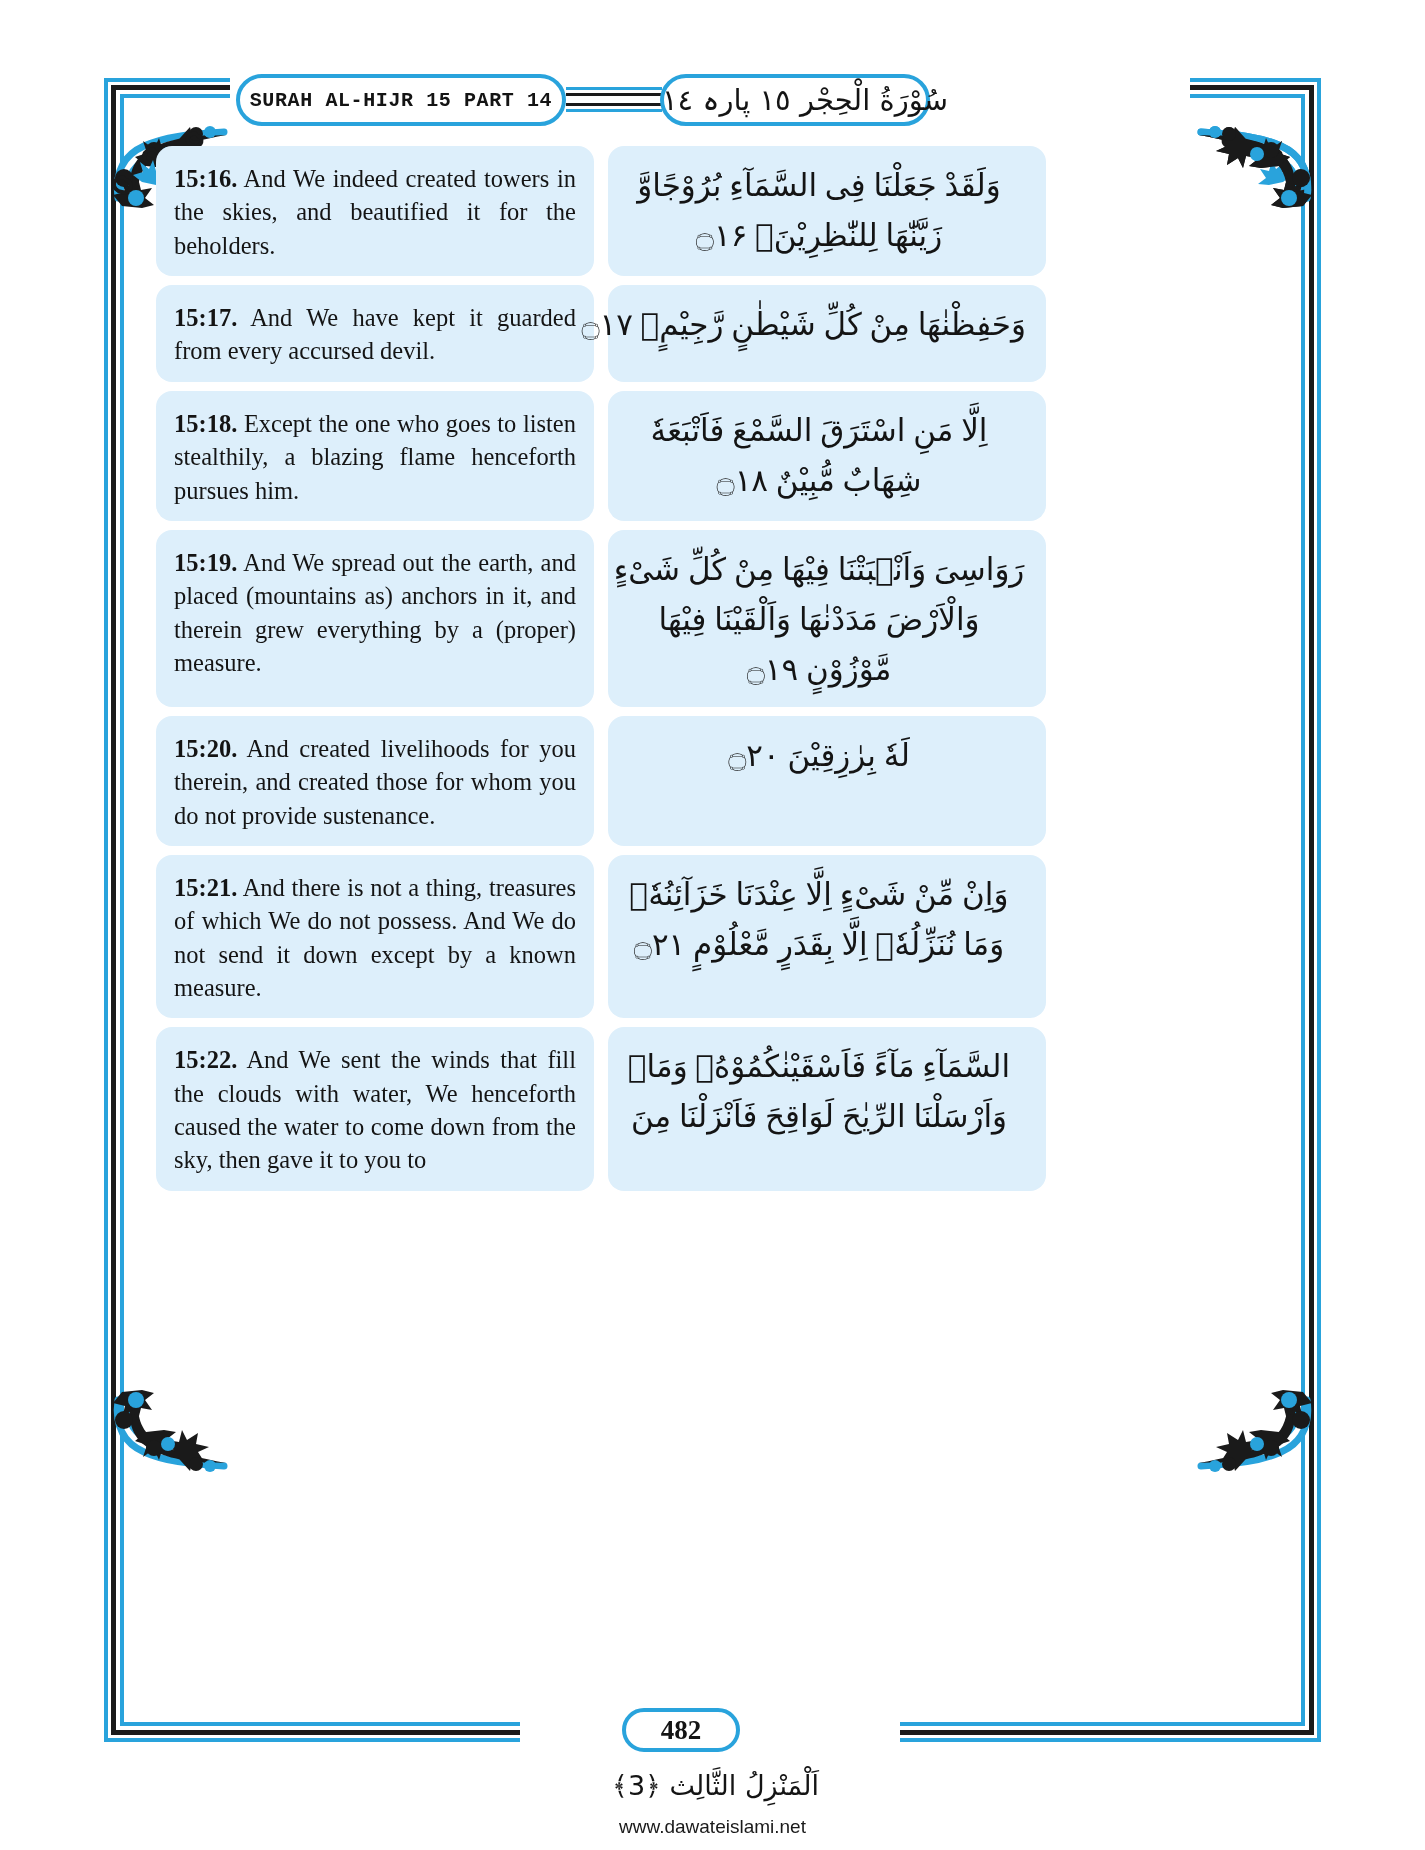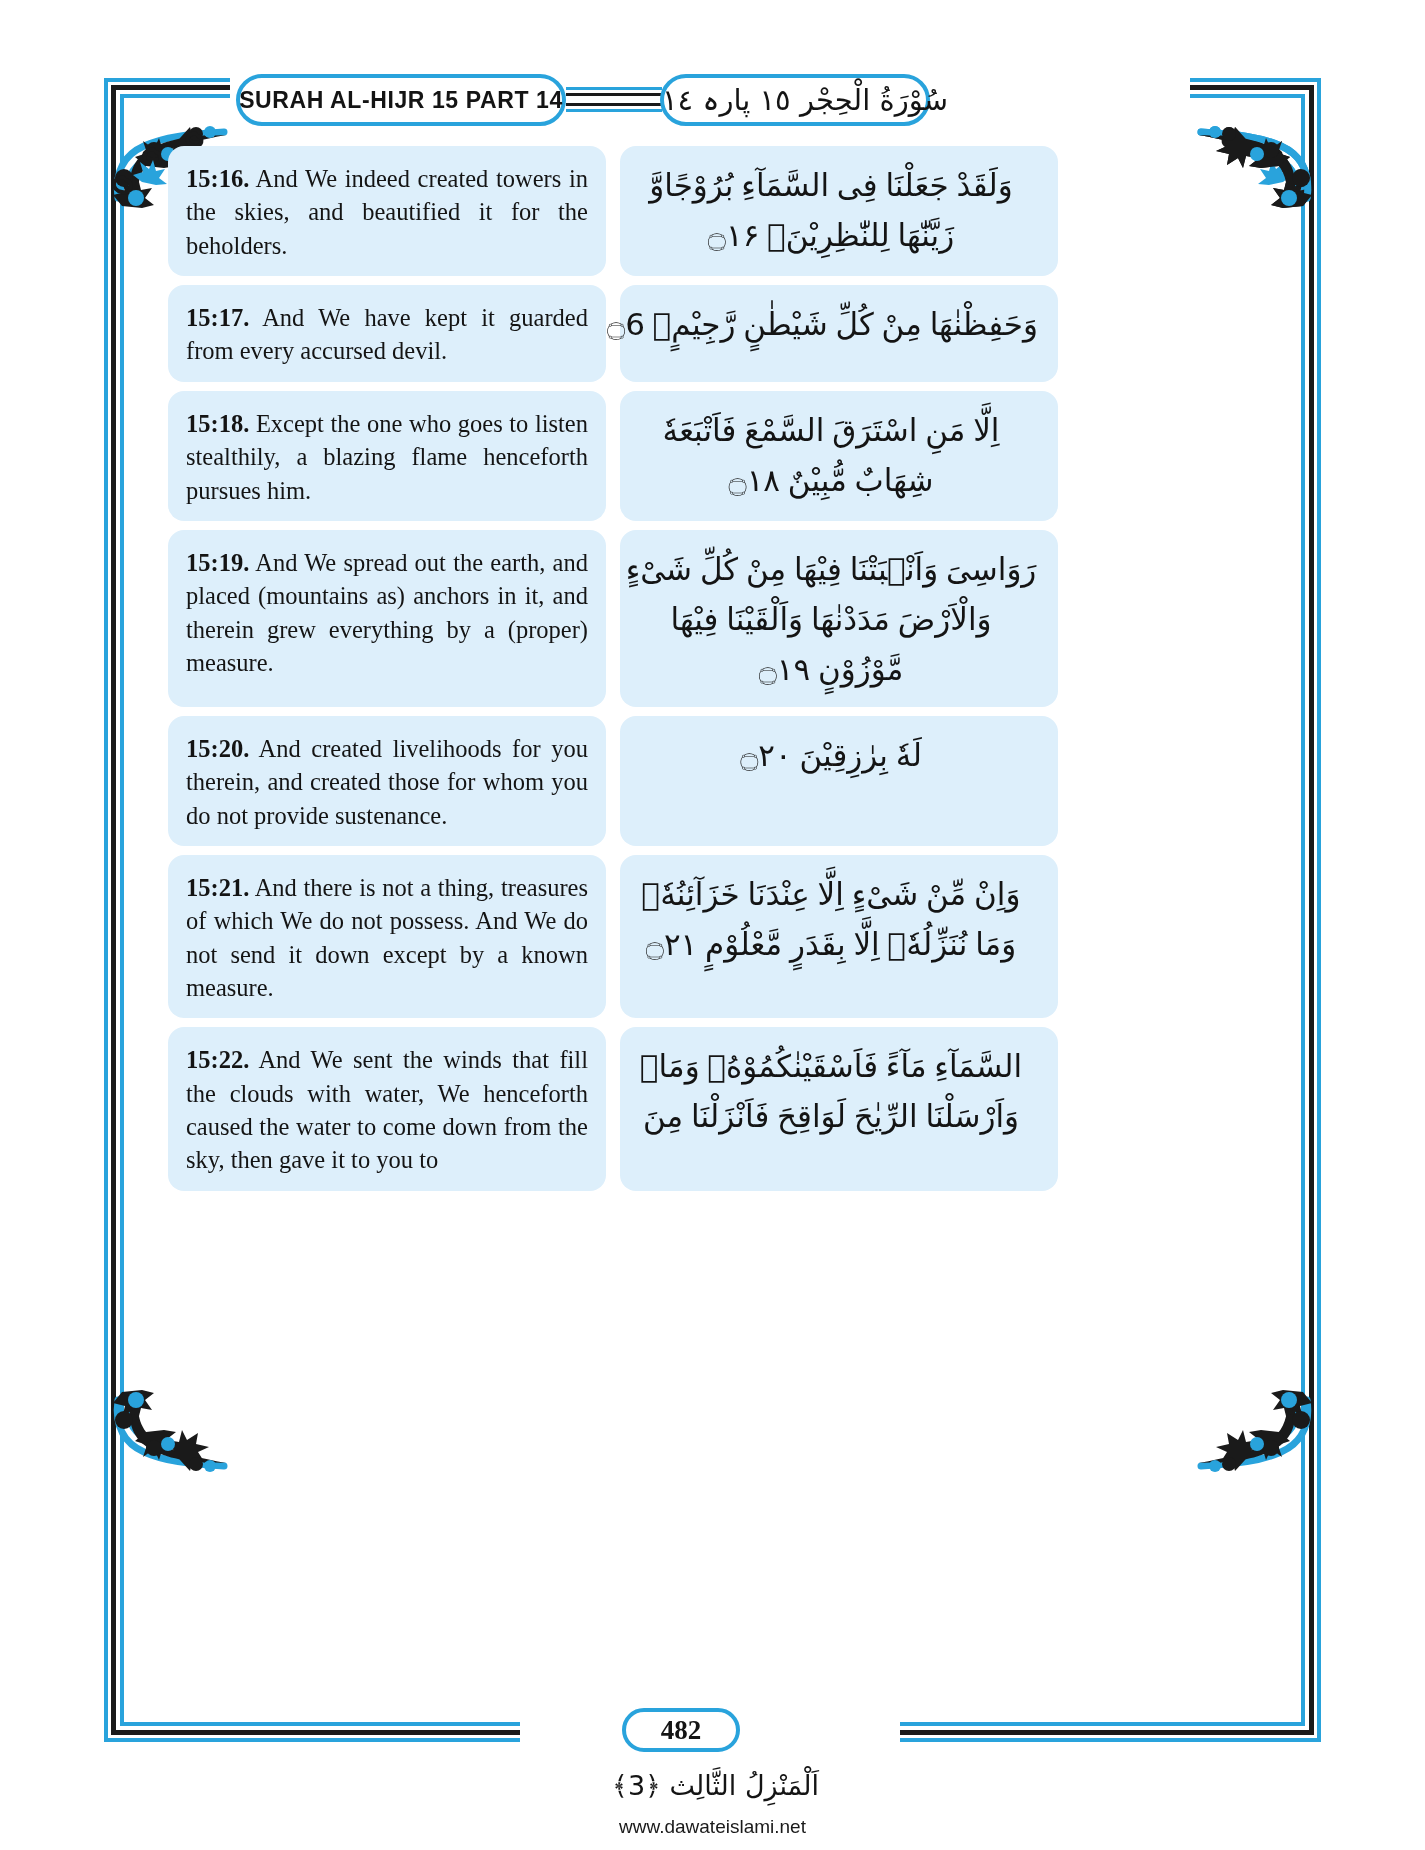--- a/index.html
+++ b/index.html
@@ -38,22 +38,22 @@
     position:absolute;
     background:#fff;
     border:4px solid #29A3DC;
     border-radius:40px;
     box-sizing:border-box;
     display:flex;align-items:center;justify-content:center;
   }
   #pill-left{left:236px;top:14px;width:330px;height:52px;}
   #pill-right{left:660px;top:14px;width:270px;height:52px;}
   #header-title{
-    font-family:Liberation Sans, sans-serif;
-    font-weight:bold;font-size:23px;letter-spacing:.6px;
+    font-family:Liberation Mono, monospace;
+    font-weight:bold;font-size:20px;letter-spacing:.6px;
     color:#141414;white-space:nowrap;
   }
   #header-arabic{
     position:absolute;left:640px;top:14px;width:330px;height:52px;
     display:flex;align-items:center;justify-content:center;
     font-family:"DejaVu Sans", sans-serif;
     font-size:29px;color:#141414;direction:rtl;white-space:nowrap;
   }
   
   .connector{position:absolute;height:3px;background:#1a1a1a;}
@@ -65,21 +65,21 @@
 
   
   .orn{position:absolute;width:150px;height:150px;}
   #orn-tl{left:84px;top:58px;}
   #orn-tr{left:1191px;top:58px;transform:scaleX(-1);}
   #orn-bl{left:84px;top:1390px;transform:scaleY(-1);}
   #orn-br{left:1191px;top:1390px;transform:scale(-1,-1);}
 
   
   #content{
-    position:absolute;left:168px;top:146px;
+    position:absolute;left:156px;top:146px;
     width:1090px;
   }
   .verse-row{
     display:flex;
     gap:14px;
     margin-bottom:9px;
   }
   .cell{
     background:#ddeffb;
     border-radius:16px;
@@ -254,21 +254,21 @@
       <div class="verse-row">
         <div class="cell cell-en" style="min-height: 130px;"><span class="vnum">15:16.</span> <span>And We indeed created towers in the skies, and beautified it for the beholders.</span></div>
         <div class="cell cell-ar" style="min-height: 130px;">
           <span class="ar-line">وَلَقَدْ جَعَلْنَا فِی السَّمَآءِ بُرُوْجًاوَّ</span>
           <span class="ar-line">زَيَّنّٰهَا لِلنّٰظِرِيْنَۙ ۝۱۶</span>
         </div>
       </div>
       <div class="verse-row">
         <div class="cell cell-en" style="min-height: 97px;"><span class="vnum">15:17.</span> <span>And We have kept it guarded from every accursed devil.</span></div>
         <div class="cell cell-ar" style="min-height: 97px;">
-          <span class="ar-line">وَحَفِظْنٰهَا مِنْ كُلِّ شَيْطٰنٍ رَّجِيْمٍۙ ۝6</span>
+          <span class="ar-line">وَحَفِظْنٰهَا مِنْ كُلِّ شَيْطٰنٍ رَّجِيْمٍۙ ۝۱۷</span>
         </div>
       </div>
       <div class="verse-row">
         <div class="cell cell-en" style="min-height: 130px;"><span class="vnum">15:18.</span> <span>Except the one who goes to listen stealthily, a blazing flame henceforth pursues him.</span></div>
         <div class="cell cell-ar" style="min-height: 130px;">
           <span class="ar-line">اِلَّا مَنِ اسْتَرَقَ السَّمْعَ فَاَتْبَعَهٗ</span>
           <span class="ar-line">شِهَابٌ مُّبِيْنٌ ۝۱۸</span>
         </div>
       </div>
       <div class="verse-row">

